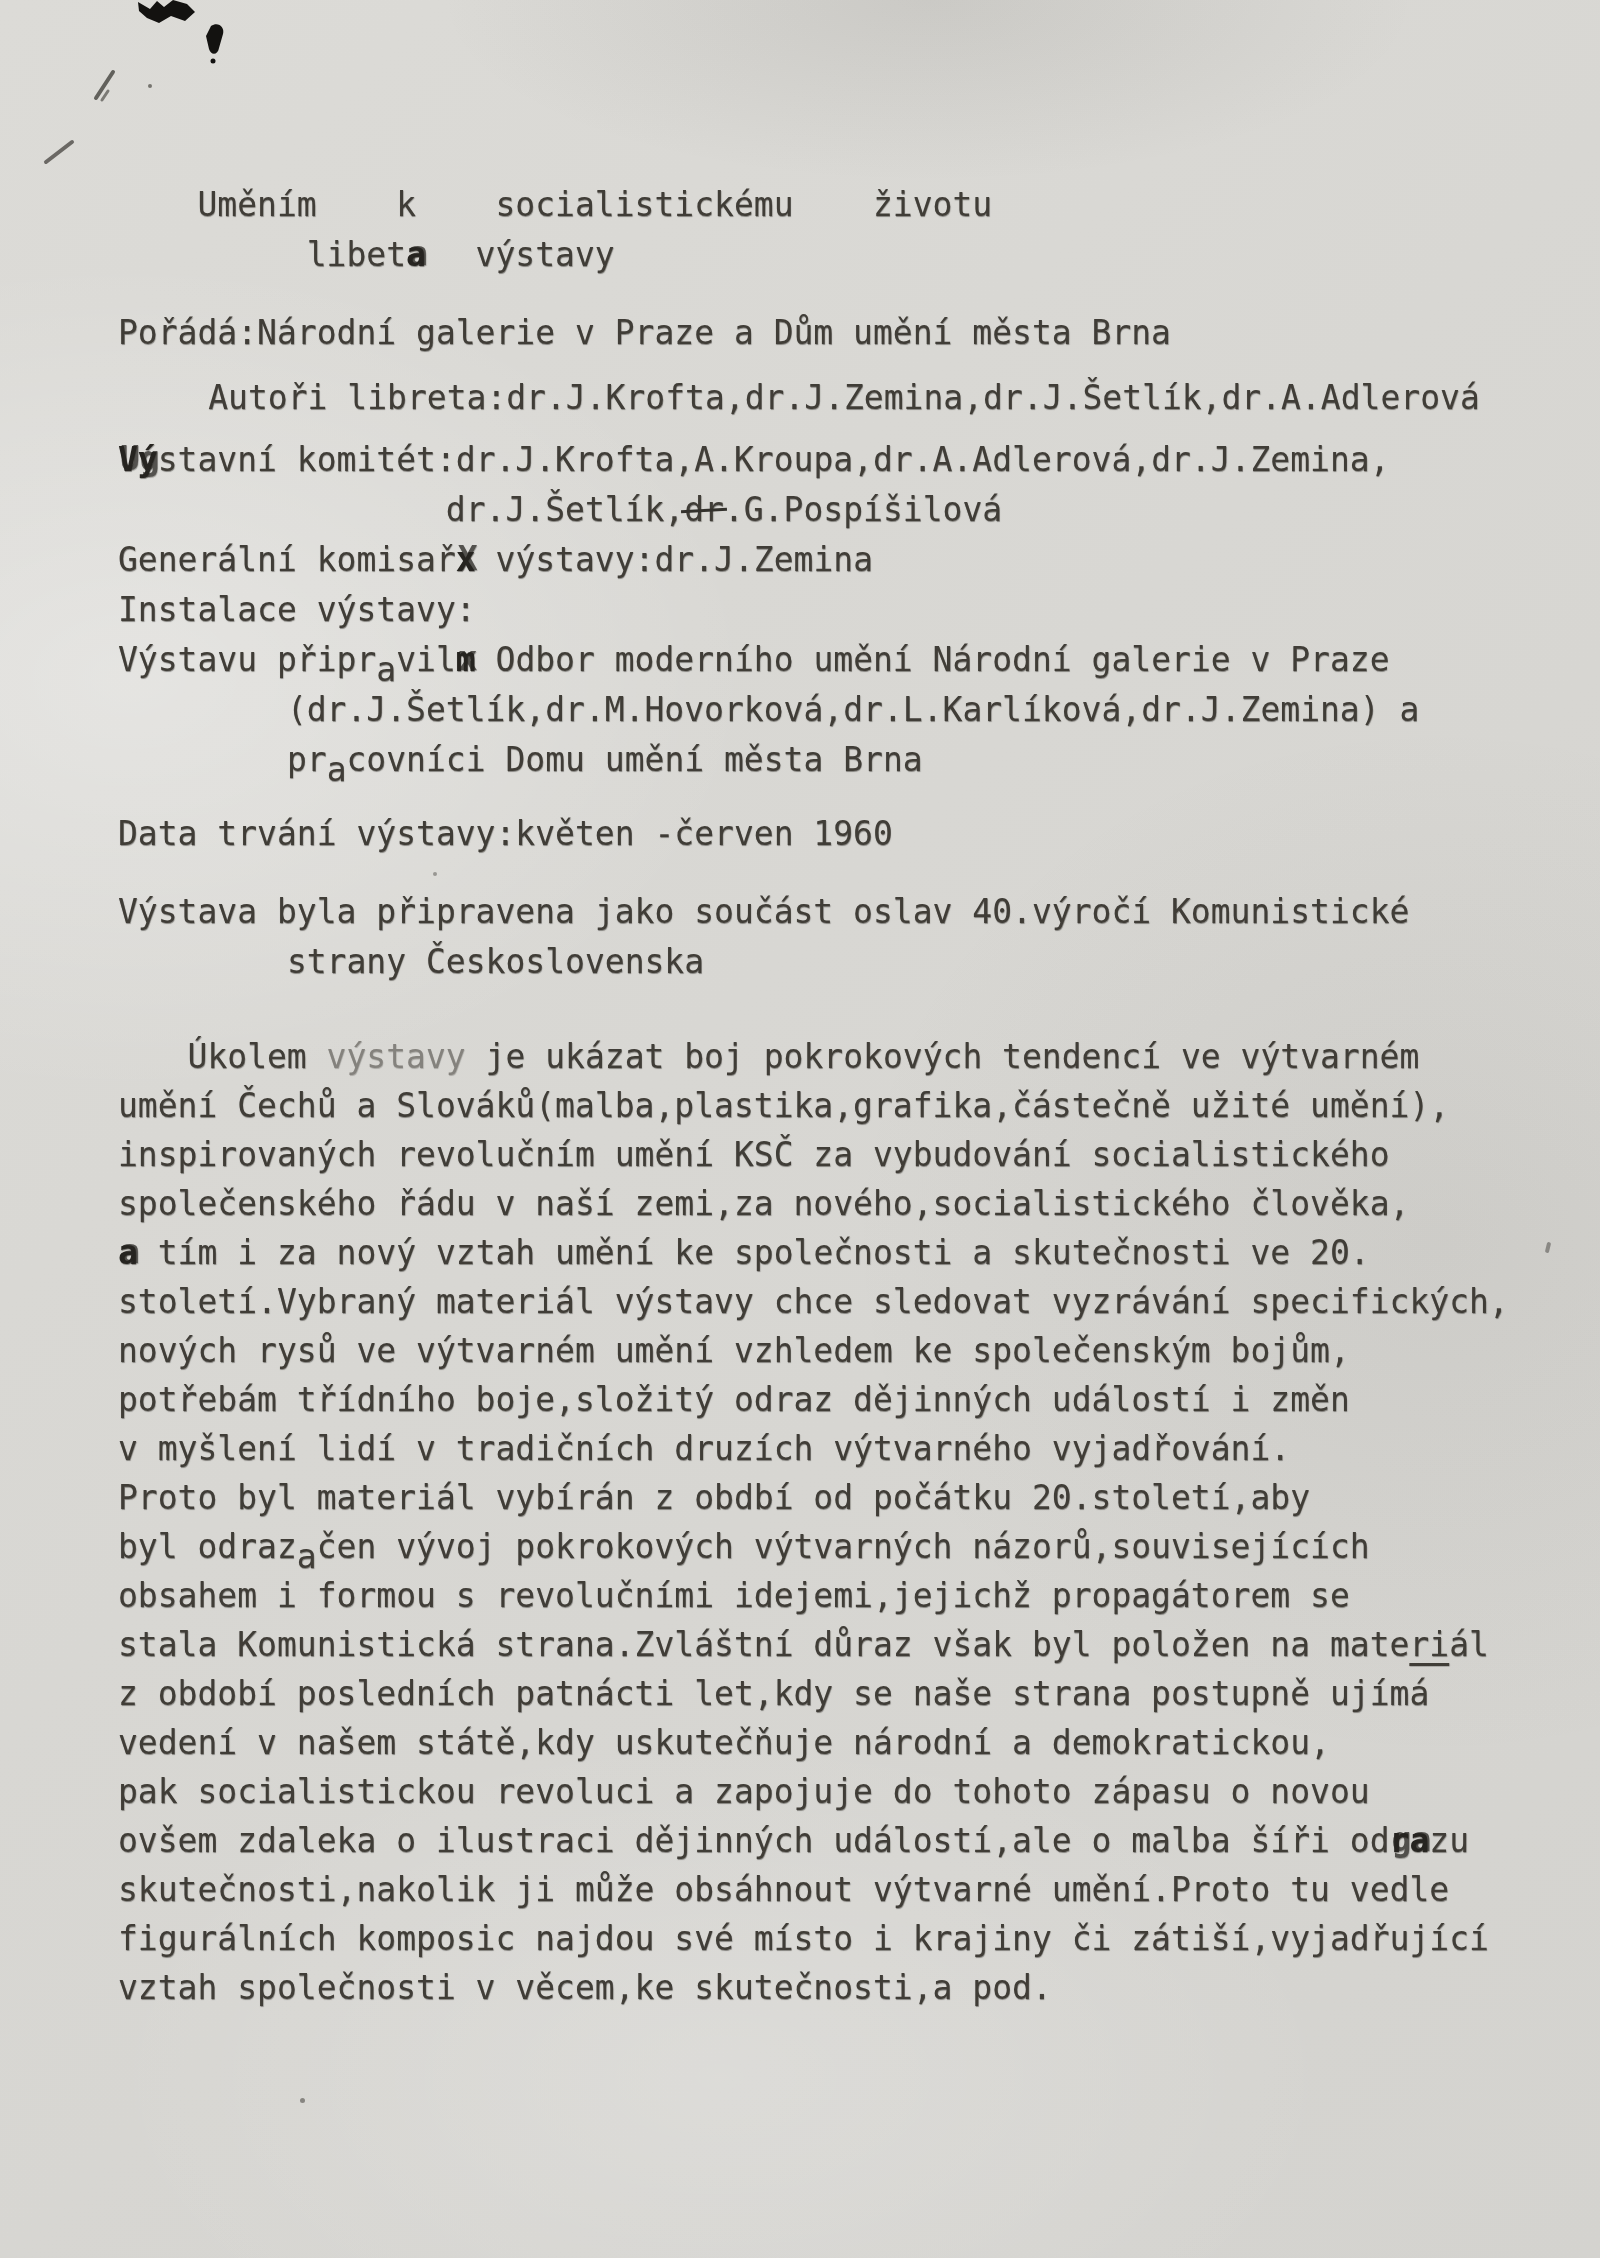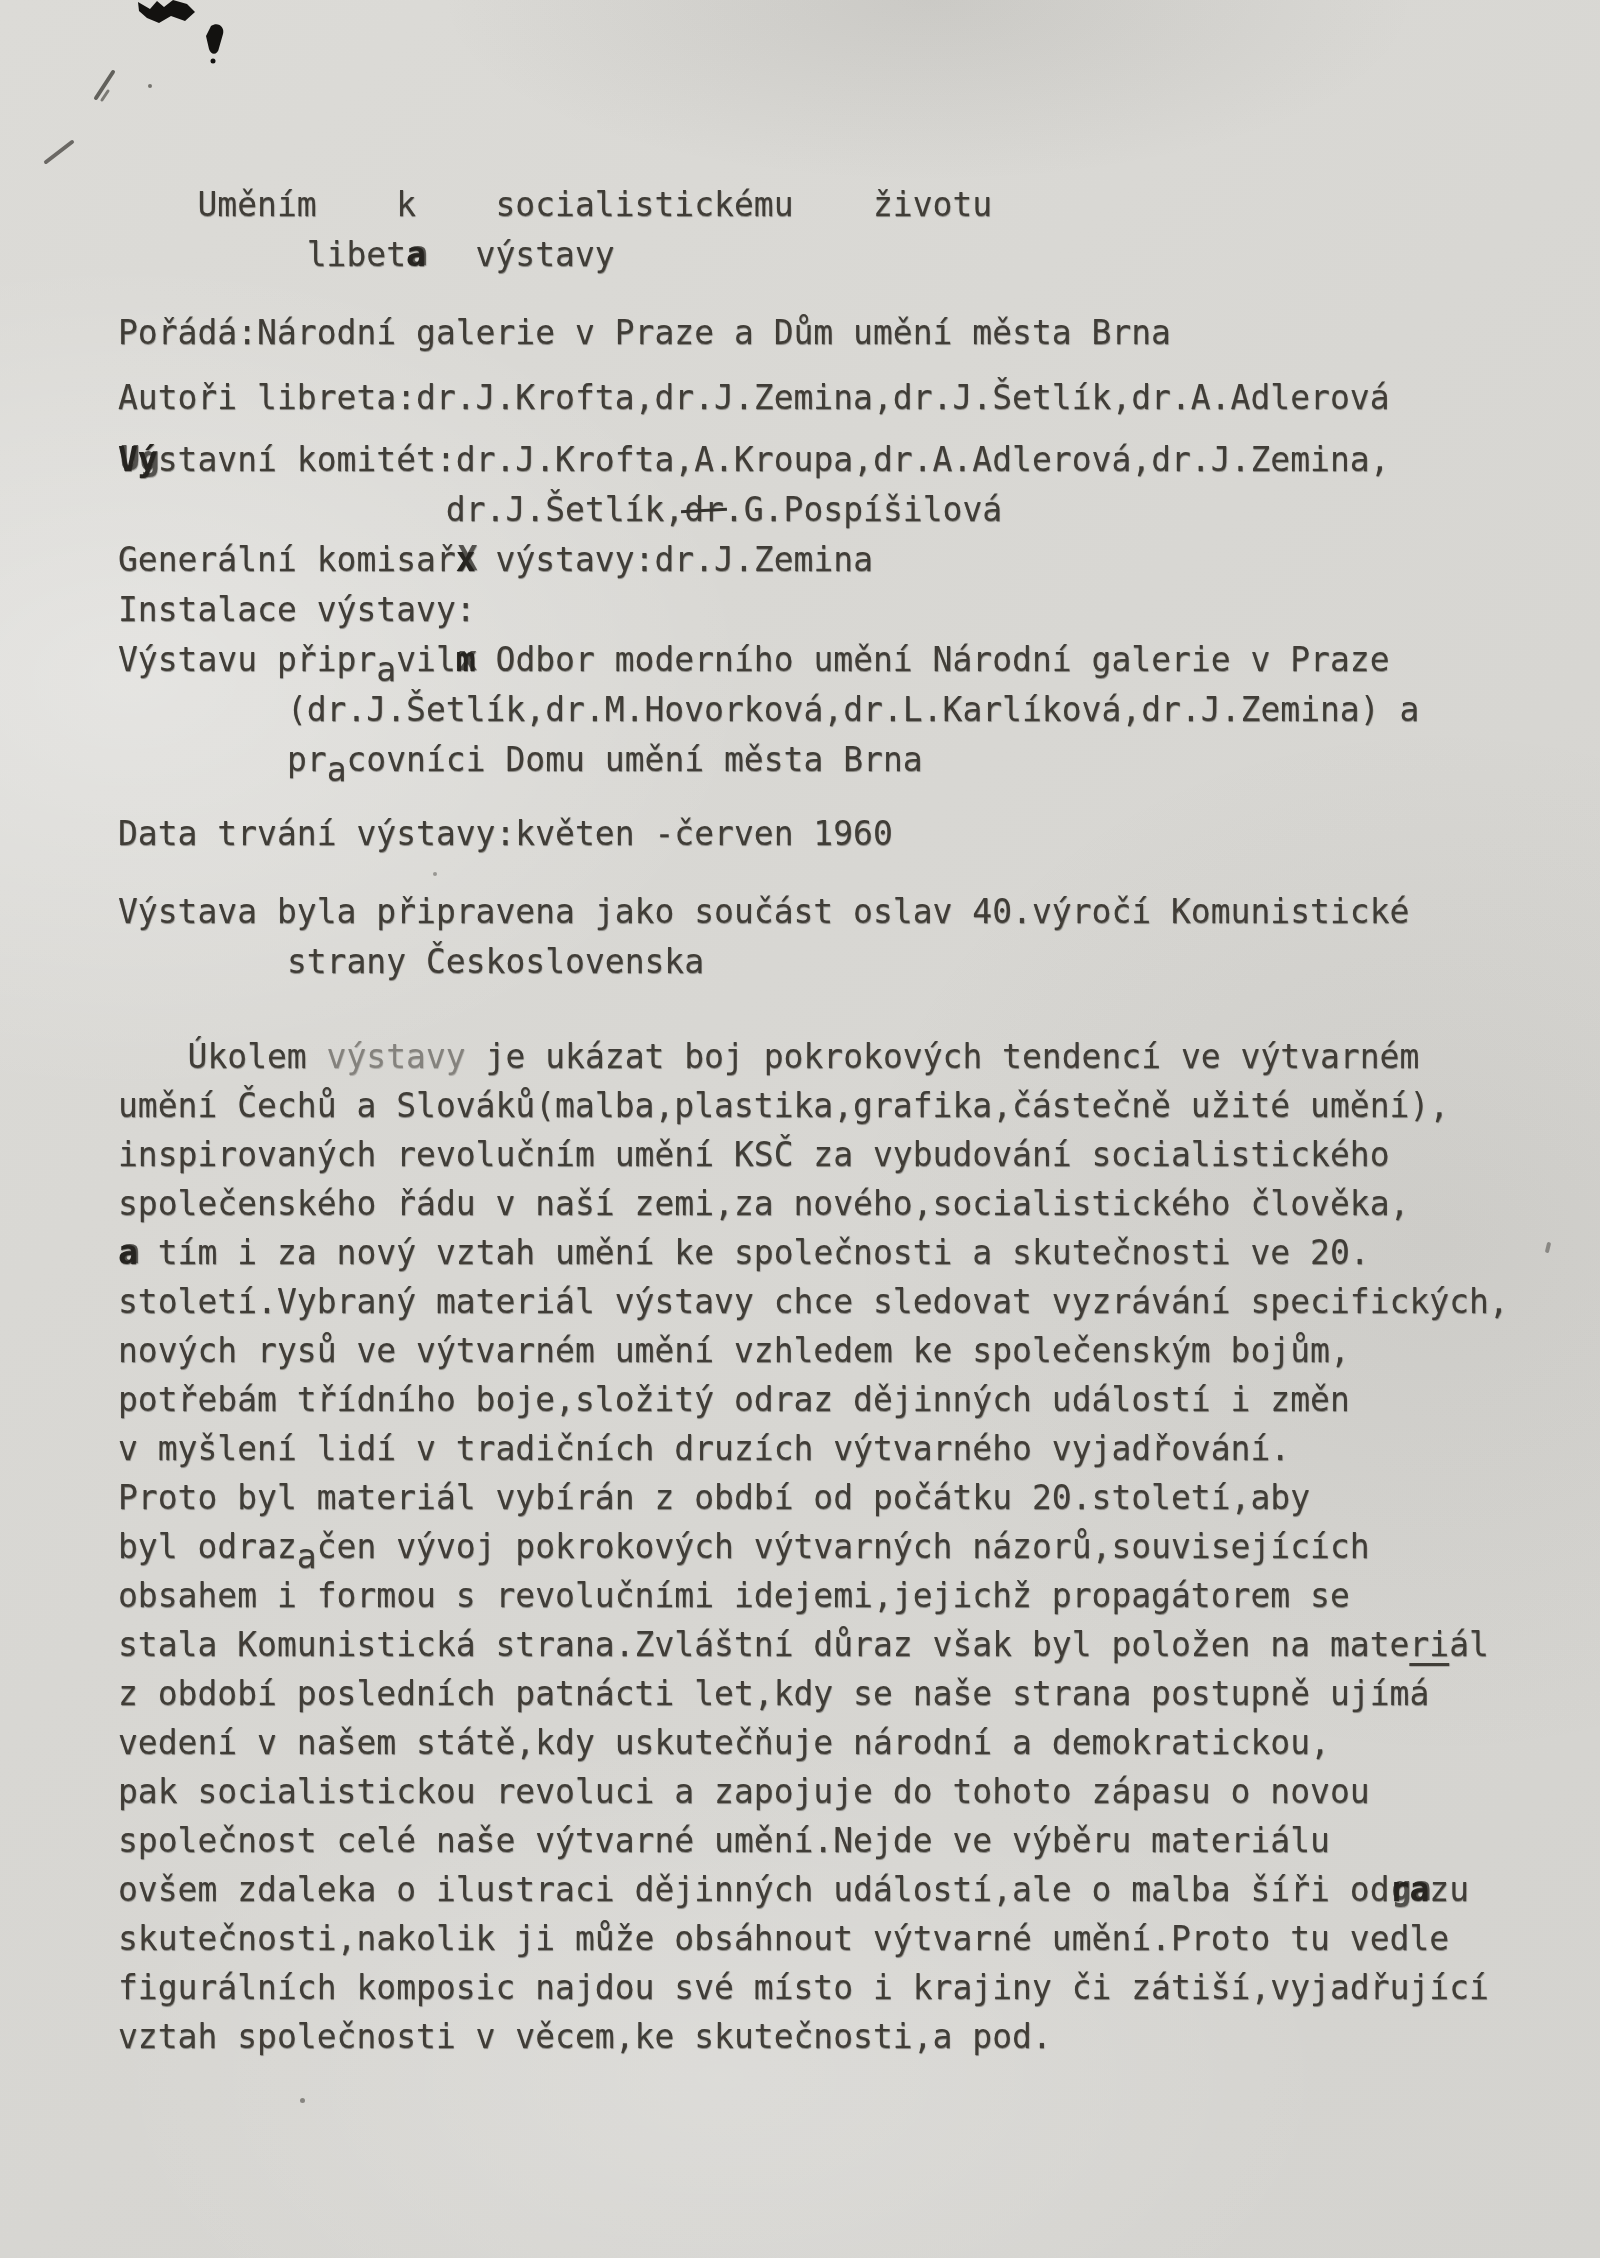--- a/index.html
+++ b/index.html
@@ -50,21 +50,21 @@
 
 <span class="speck speck-a"></span>
 <span class="speck speck-b"></span>
 <span class="speck speck-c"></span>
 
 <div class="doc">
   <div class="top-block">
       <div class="line t1" style="padding-left: 4ch;"><span>Uměním k socialistickému životu</span></div>
       <div class="line t2" style="padding-left: 9.5ch;"><span>libet</span><span class="seg-ovr" data-over="a">a</span><span> výstavy</span></div>
       <div class="line" style="margin-top: 28px;"><span>Pořádá:Národní galerie v Praze a Dům umění města Brna</span></div>
-      <div class="line" style="margin-top: 15px;"><span>Autoři libreta:dr.J.Krofta,dr.J.Zemina,dr.J.Šetlík,dr.A.Adlerová</span></div>
+      <div class="line" style="margin-top: 15px; text-align: center;"><span>Autoři libreta:dr.J.Krofta,dr.J.Zemina,dr.J.Šetlík,dr.A.Adlerová</span></div>
       <div class="line" style="margin-top: 12px;"><span class="seg-ovr" data-over="Ug">Vý</span><span>stavní komitét:dr.J.Krofta,A.Kroupa,dr.A.Adlerová,dr.J.Zemina,</span></div>
       <div class="line" style="padding-left: 16.5ch;"><span>dr.J.Šetlík,</span><span class="seg-strike">dr</span><span>.G.Pospíšilová</span></div>
       <div class="line"><span>Generální komisař</span><span class="seg-ovr" data-over="X">x</span><span> výstavy:dr.J.Zemina</span></div>
       <div class="line"><span>Instalace výstavy:</span></div>
       <div class="line"><span>Výstavu připr</span><span class="seg-sub">a</span><span>vil</span><span class="seg-ovr" data-over="x">m</span><span> Odbor moderního umění Národní galerie v Praze</span></div>
       <div class="line" style="padding-left: 8.5ch;"><span>(dr.J.Šetlík,dr.M.Hovorková,dr.L.Karlíková,dr.J.Zemina) a</span></div>
       <div class="line" style="padding-left: 8.5ch;"><span>pr</span><span class="seg-sub">a</span><span>covníci Domu umění města Brna</span></div>
       <div class="line" style="margin-top: 24px;"><span>Data trvání výstavy:květen -červen 1960</span></div>
       <div class="line" style="margin-top: 28px;"><span>Výstava byla připravena jako součást oslav 40.výročí Komunistické</span></div>
       <div class="line" style="padding-left: 8.5ch;"><span>strany Československa</span></div>
@@ -79,19 +79,18 @@
       <div class="line"><span>nových rysů ve výtvarném umění vzhledem ke společenským bojům,</span></div>
       <div class="line"><span>potřebám třídního boje,složitý odraz dějinných událostí i změn</span></div>
       <div class="line"><span>v myšlení lidí v tradičních druzích výtvarného vyjadřování.</span></div>
       <div class="line"><span>Proto byl materiál vybírán z obdbí od počátku 20.století,aby</span></div>
       <div class="line"><span>byl odraz</span><span class="seg-sub">a</span><span>čen vývoj pokrokových výtvarných názorů,souvisejících</span></div>
       <div class="line"><span>obsahem i formou s revolučními idejemi,jejichž propagátorem se</span></div>
       <div class="line"><span>stala Komunistická strana.Zvláštní důraz však byl položen na mate</span><span class="seg-ul">ri</span><span>ál</span></div>
       <div class="line"><span>z období posledních patnácti let,kdy se naše strana postupně ujímá</span></div>
       <div class="line"><span>vedení v našem státě,kdy uskutečňuje národní a demokratickou,</span></div>
       <div class="line"><span>pak socialistickou revoluci a zapojuje do tohoto zápasu o novou</span></div>
-      <div class="line"><span>společnost celé naše výtvarné umění.Nejde ve výběru materiálu</span></div>
       <div class="line"><span>ovšem zdaleka o ilustraci dějinných událostí,ale o malba šíři od</span><span class="seg-ovr" data-over="ga">ra</span><span>zu</span></div>
       <div class="line"><span>skutečnosti,nakolik ji může obsáhnout výtvarné umění.Proto tu vedle</span></div>
       <div class="line"><span>figurálních komposic najdou své místo i krajiny či zátiší,vyjadřující</span></div>
       <div class="line"><span>vztah společnosti v věcem,ke skutečnosti,a pod.</span></div>
     </div>
 </div>
 
 </body></html>

